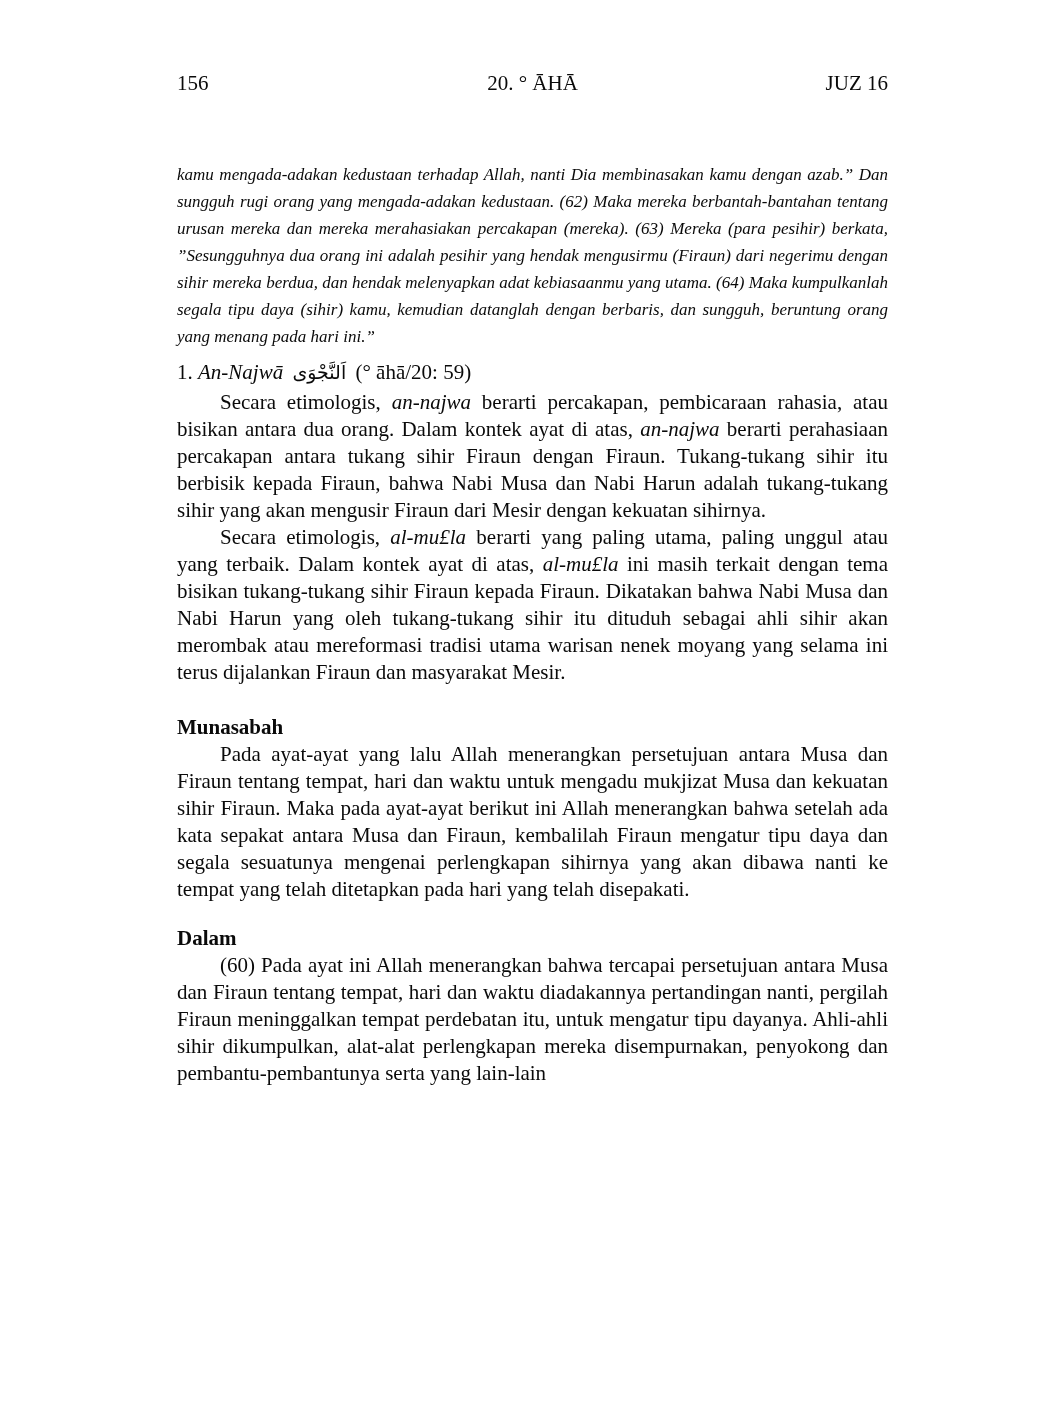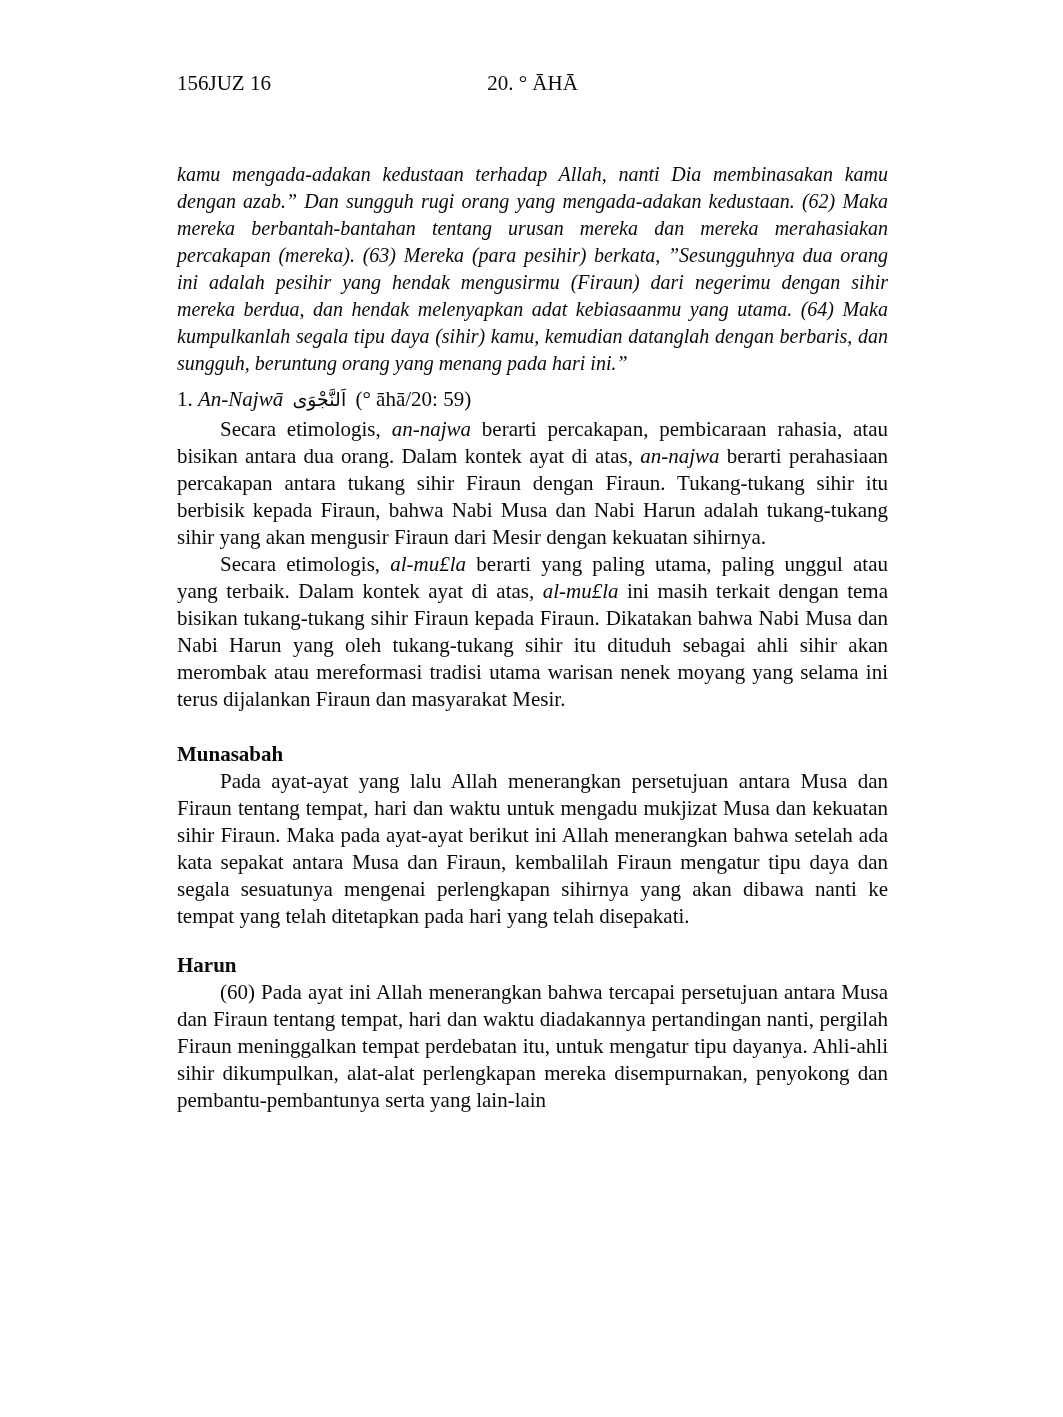--- a/index.html
+++ b/index.html
@@ -9,29 +9,30 @@
     height: 1417px;
     background: #ffffff;
     color: #0a0a0a;
     font-family: "Liberation Serif", serif;
     box-sizing: border-box;
     padding: 70px 175px 0 177px;
     overflow: hidden;
   }
   .header-row {
     display: flex;
+    justify-content: space-between;
     align-items: baseline;
     font-size: 21px;
     line-height: 27px;
   }
   .header-row .h-center { position: absolute; left: 0; right: 0; text-align: center; }
   .header-row { position: relative; }
   .translation {
     margin: 64px 0 0 0;
-    font-size: 20px;
+    font-size: 17px;
     line-height: 27px;
     text-align: justify;
     font-style: italic;
   }
   .section-heading {
     margin: 26px 0 0 0;
     font-size: 21px;
     line-height: 27px;
     font-weight: bold;
   }
@@ -77,16 +78,16 @@
 
 
   <p class="term-line"><span>1. </span><em>An-Najwā</em><span> </span><span class="arabic">اَلنَّجْوَى</span><span>  (° āhā/20: 59)</span></p>
   <p class="body-para indent"><span>Secara etimologis, </span><em>an-najwa</em><span> berarti percakapan, pembicaraan rahasia, atau bisikan antara dua orang. Dalam kontek ayat di atas, </span><em>an-najwa</em><span> berarti perahasiaan percakapan antara tukang sihir Firaun dengan Firaun. Tukang-tukang sihir itu berbisik kepada Firaun, bahwa Nabi Musa dan Nabi Harun adalah tukang-tukang sihir yang akan mengusir Firaun dari Mesir dengan kekuatan sihirnya.</span></p>
 
   <p class="body-para indent"><span>Secara etimologis, </span><em>al-mu£la</em><span> berarti yang paling utama, paling unggul atau yang terbaik. Dalam kontek ayat di atas, </span><em>al-mu£la</em><span> ini masih terkait dengan tema bisikan tukang-tukang sihir Firaun kepada Firaun. Dikatakan bahwa Nabi Musa dan Nabi Harun yang oleh tukang-tukang sihir itu dituduh sebagai ahli sihir akan merombak atau mereformasi tradisi utama warisan nenek moyang yang selama ini terus dijalankan Firaun dan masyarakat Mesir.</span></p>
 
   <h3 class="section-heading mt-munasabah">Munasabah</h3>
   <p class="body-para indent"><span>Pada ayat-ayat yang lalu Allah menerangkan persetujuan antara Musa dan Firaun tentang tempat, hari dan waktu untuk mengadu mukjizat Musa dan kekuatan sihir Firaun. Maka pada ayat-ayat berikut ini Allah menerangkan bahwa setelah ada kata sepakat antara Musa dan Firaun, kembalilah Firaun mengatur tipu daya dan segala sesuatunya mengenai perlengkapan sihirnya yang akan dibawa nanti ke tempat yang telah ditetapkan pada hari yang telah disepakati.</span></p>
 
-  <h3 class="section-heading mt-tafsir">Harun</h3>
+  <h3 class="section-heading mt-tafsir">Dalam</h3>
   <p class="body-para indent"><span>(60) Pada ayat ini Allah menerangkan bahwa tercapai persetujuan antara Musa dan Firaun tentang tempat, hari dan waktu diadakannya pertandingan nanti, pergilah Firaun meninggalkan tempat perdebatan itu, untuk mengatur tipu dayanya. Ahli-ahli sihir dikumpulkan, alat-alat perlengkapan mereka disempurnakan, penyokong dan pembantu-pembantunya serta yang lain-lain</span></p>
 
 </div>
 
 </body></html>

